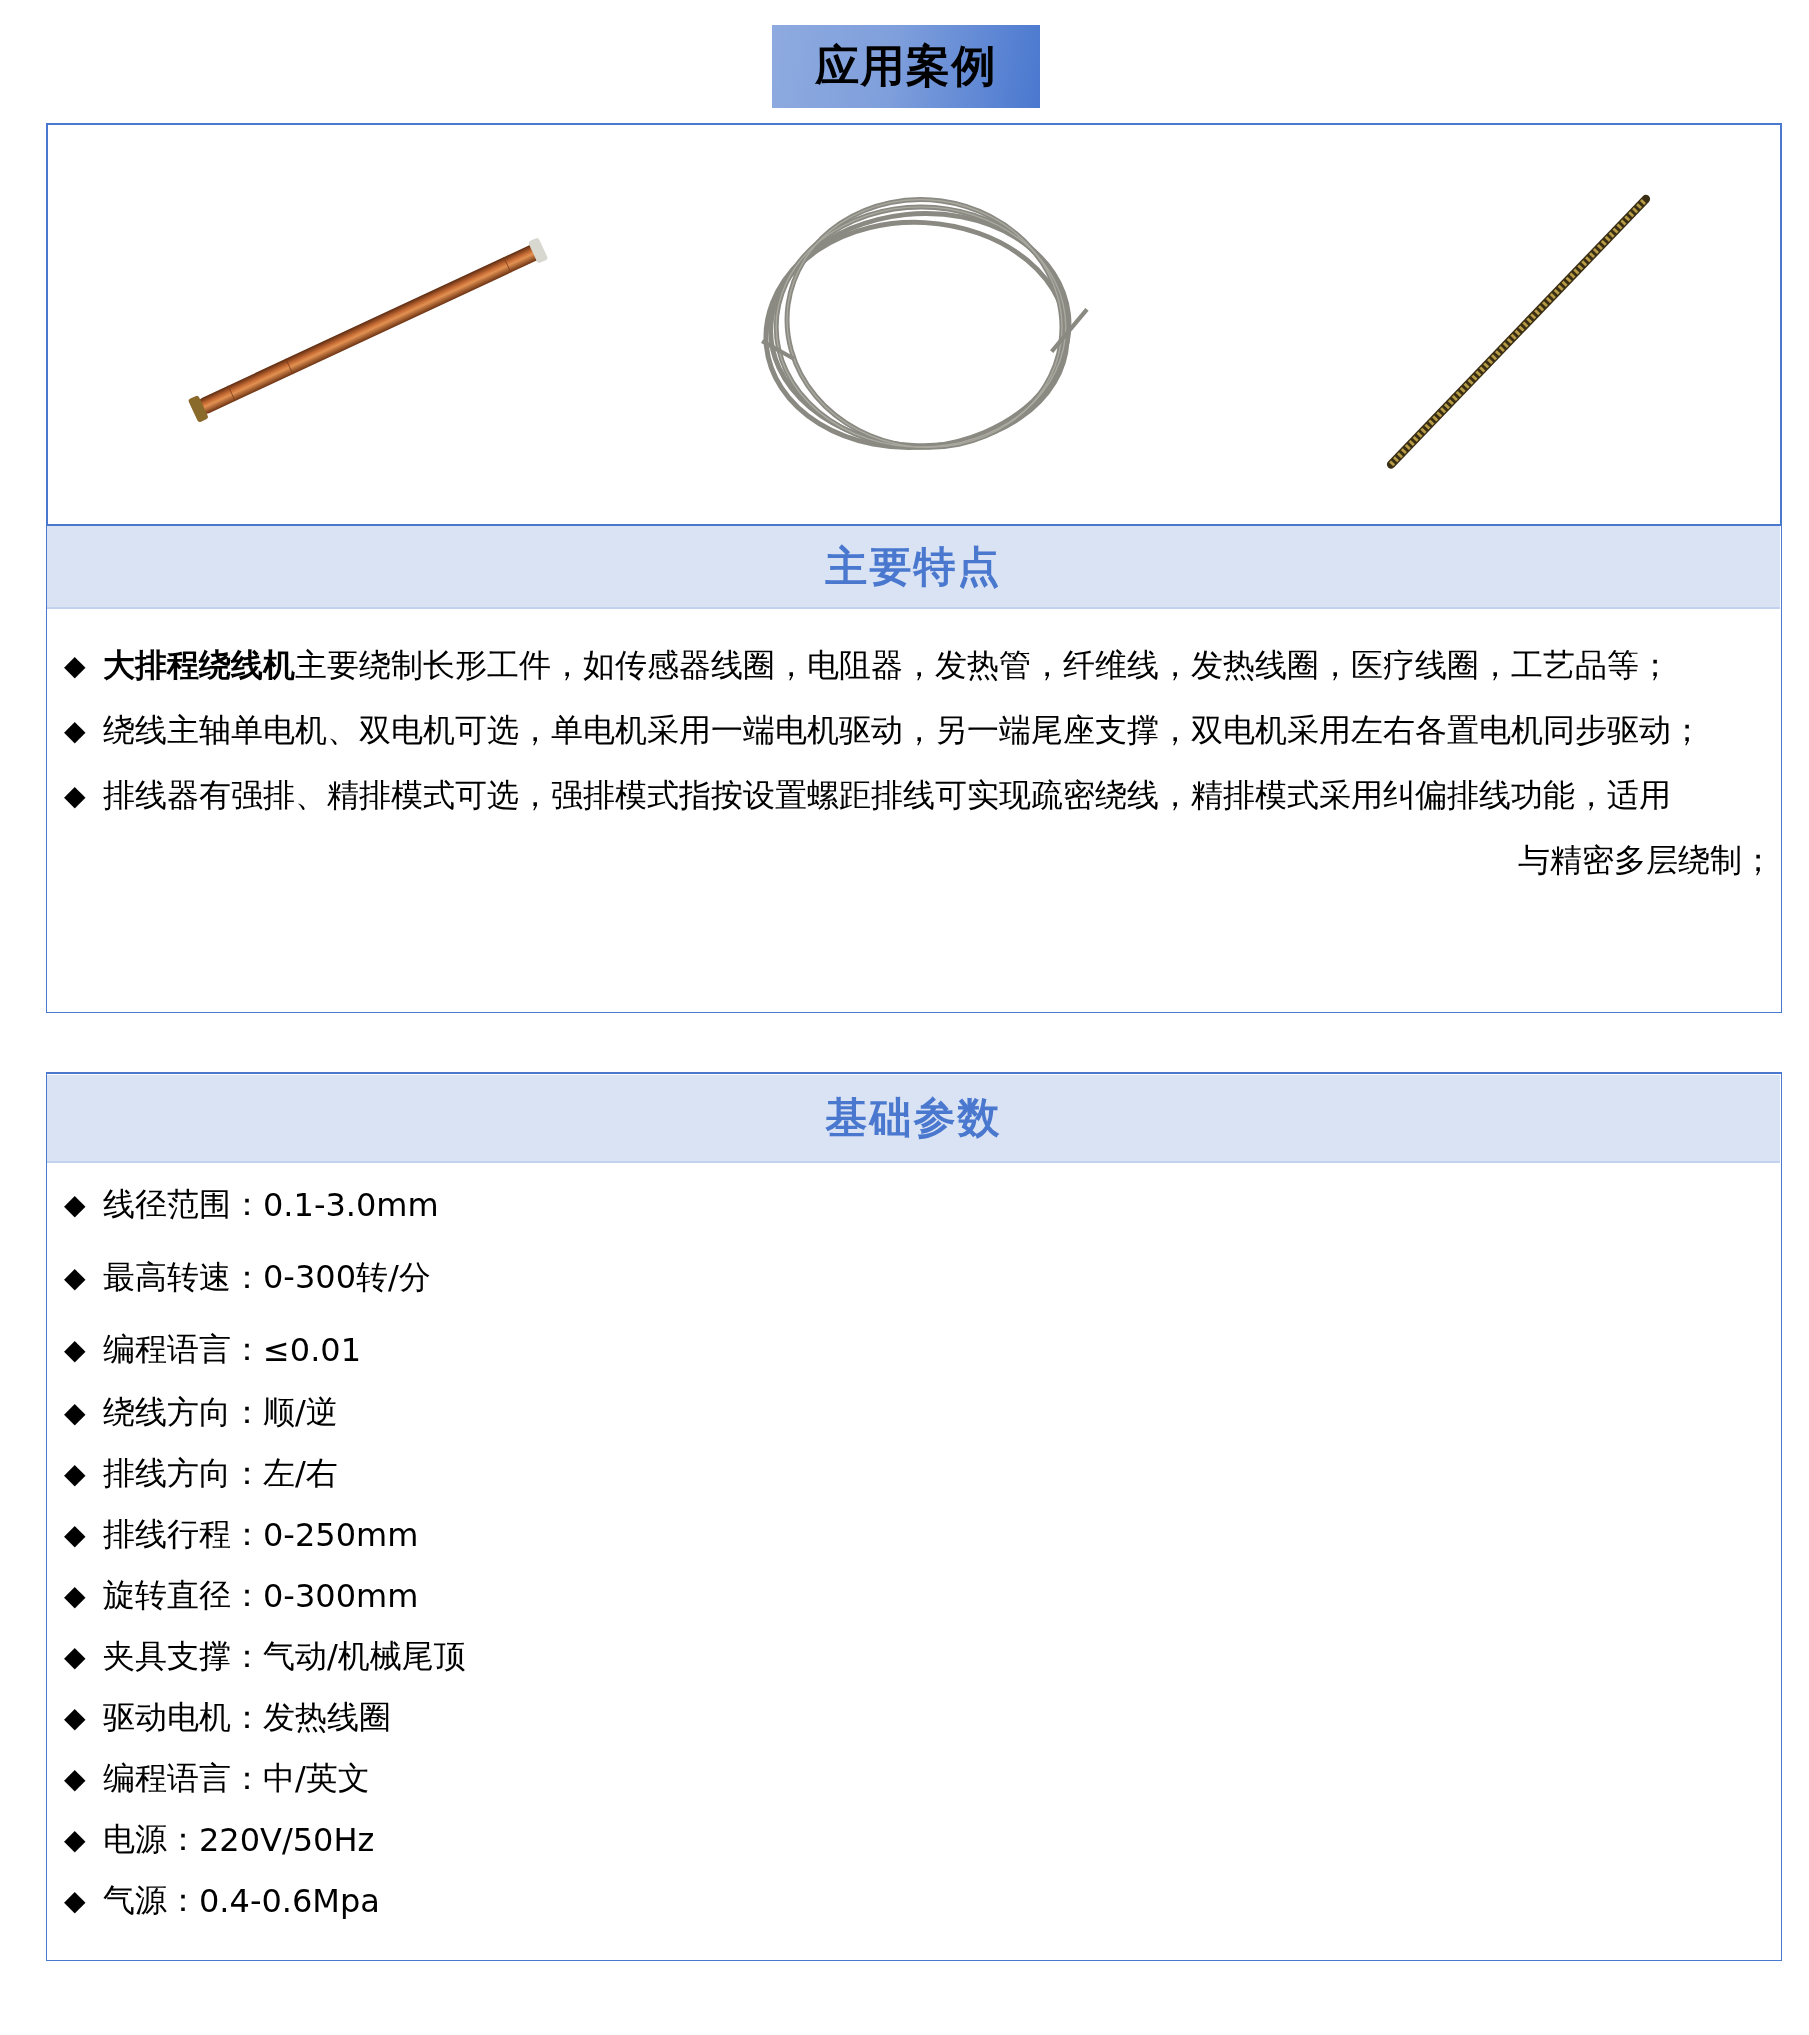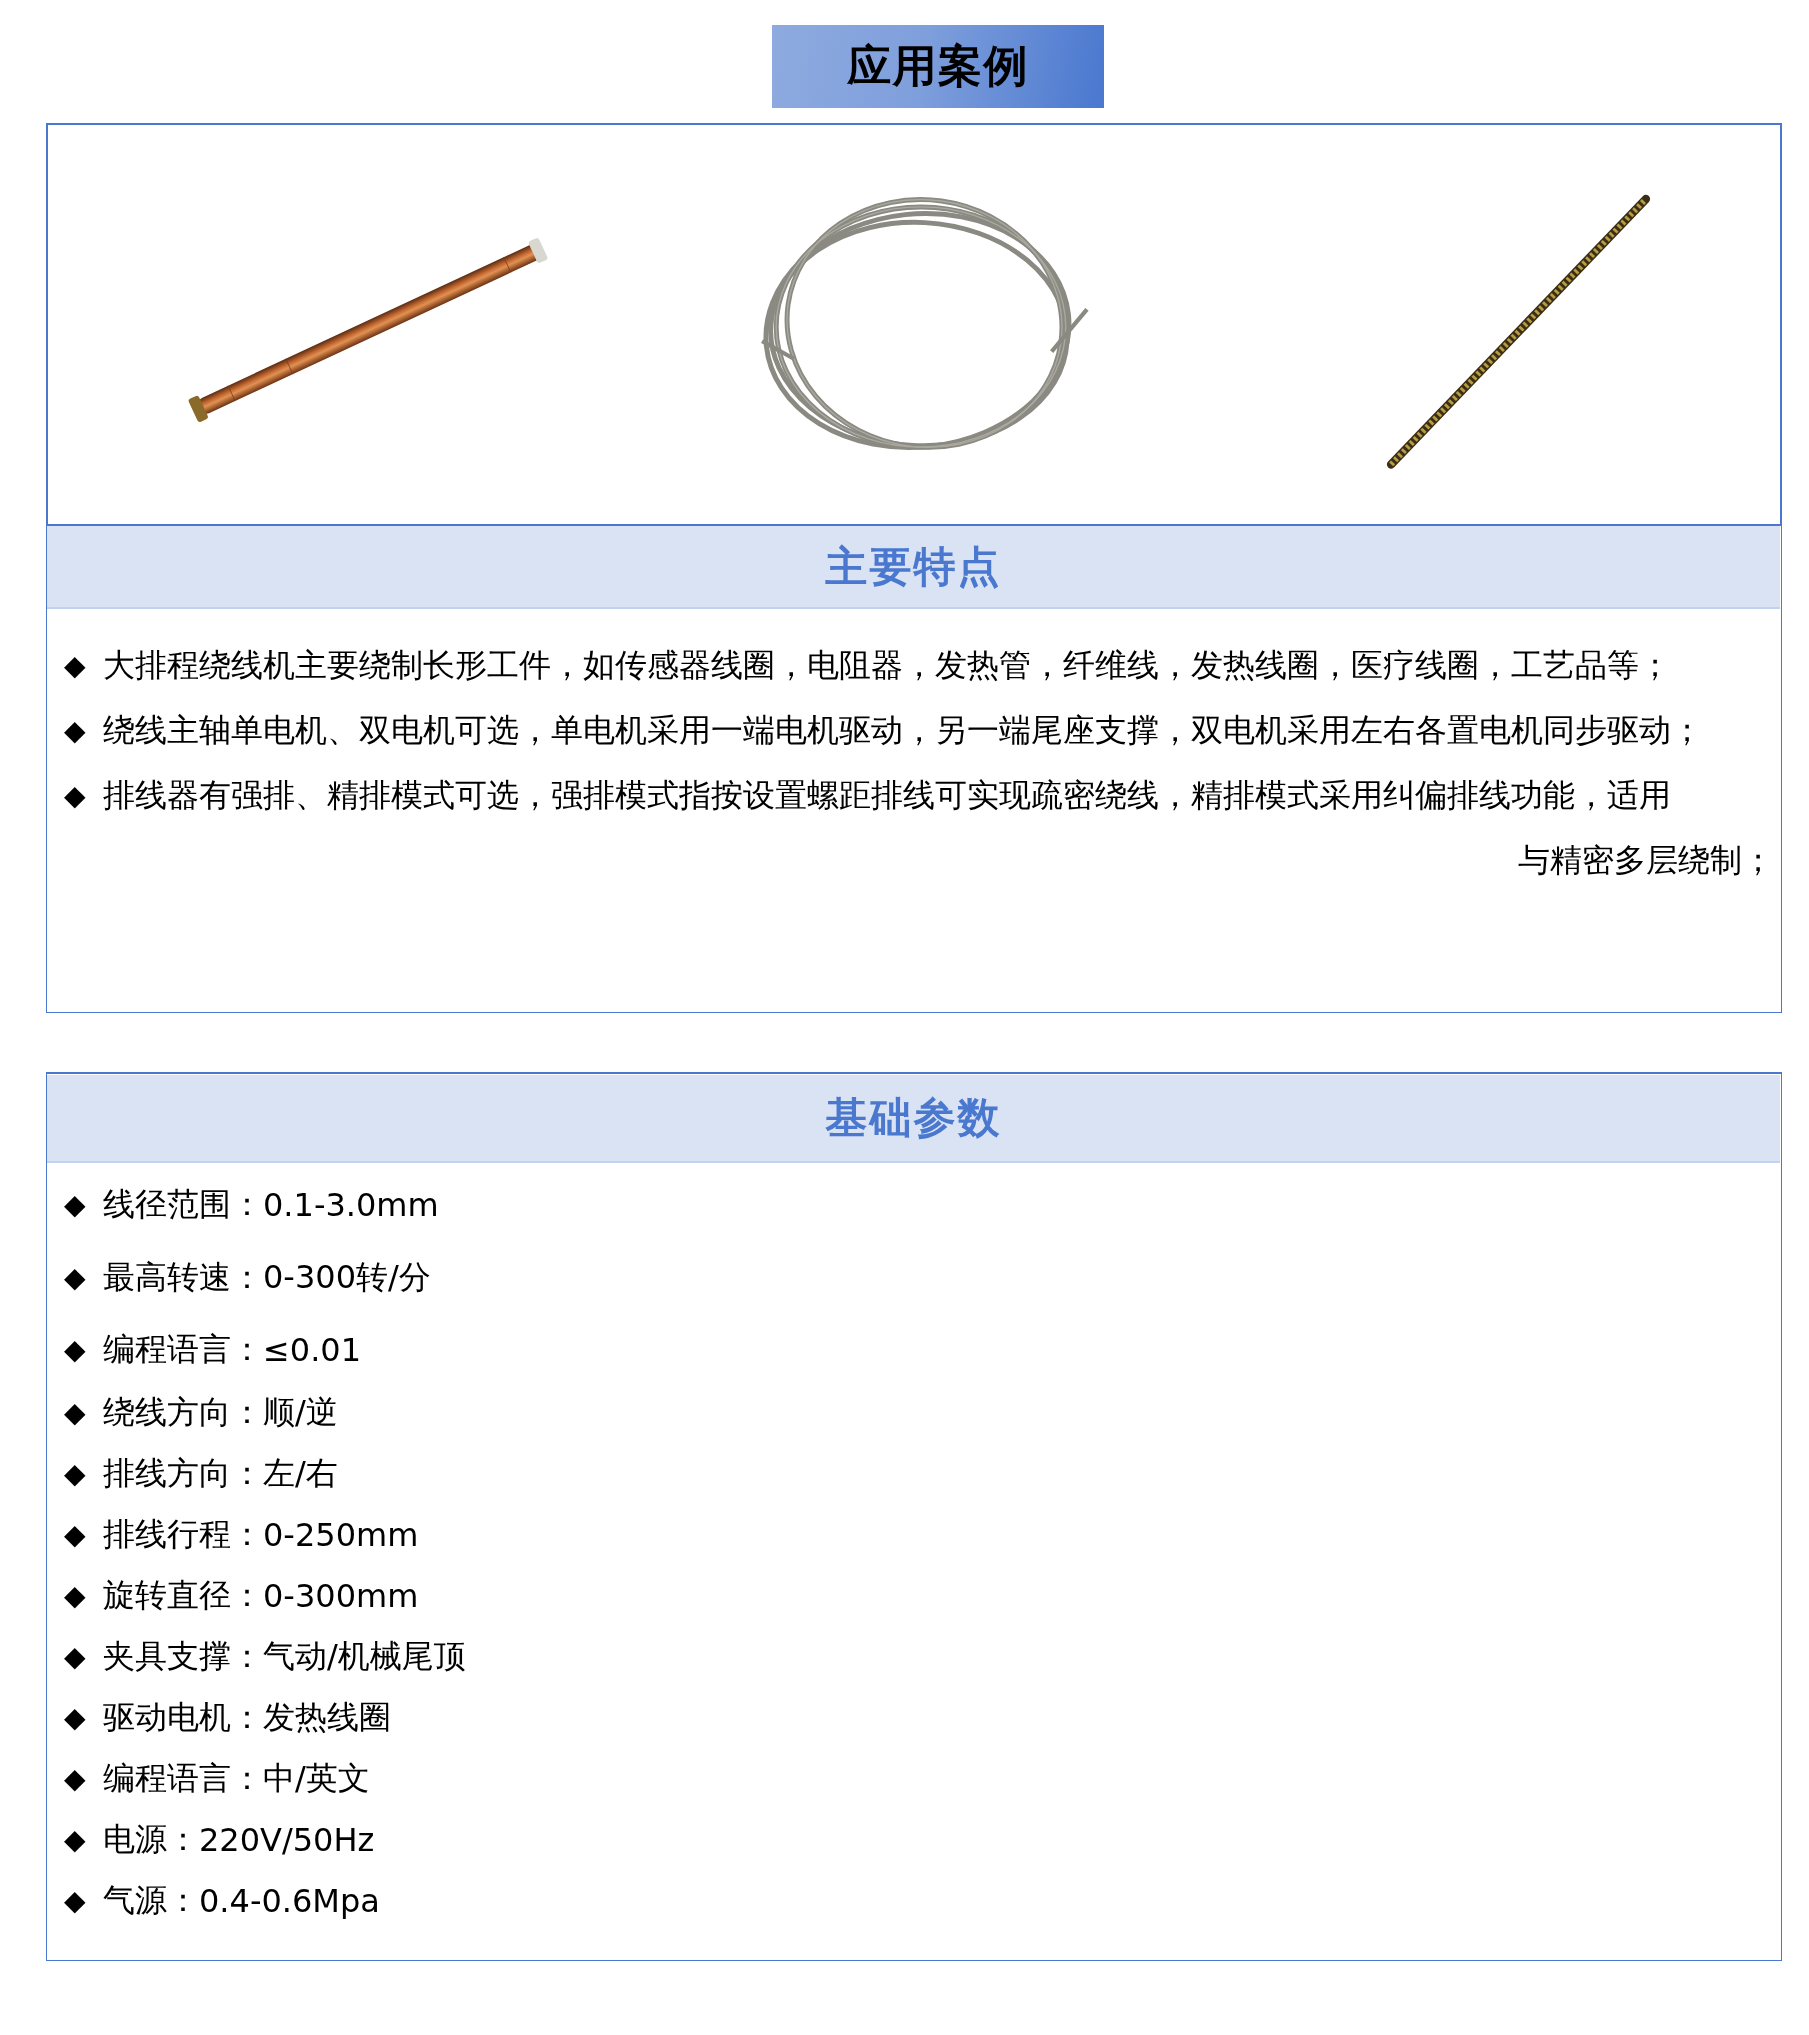--- a/index.html
+++ b/index.html
@@ -1,20 +1,20 @@
 <!DOCTYPE html>
 <html style="font-size:11.3px"><head>
 <meta charset="utf-8">
 <style>
   * { box-sizing: border-box; margin: 0; padding: 0; }
   html, body { width: 1809px; height: 2035px; background: #ffffff; overflow: hidden; }
   body { position: relative; font-family: "DejaVu Sans", "Liberation Sans", sans-serif; color: #000; }
 
   .banner {
-    position: absolute; left: 772px; top: 25px; width: 332px; height: 83px;
+    position: absolute; left: 772px; top: 25px; width: 268px; height: 83px;
     background: linear-gradient(100deg, #8eaadf 0%, #7f9fdc 45%, #4a78cf 100%);
     display: flex; align-items: center; justify-content: center;
   }
   .banner-title { font-size: 44px; font-weight: bold; color: #000; letter-spacing: 1.4px; }
 
   .frame-top {
     position: absolute; left: 46px; top: 123px; width: 1736px; height: 890px;
     border: 1.4px solid #4a78cf;
   }
   .image-panel {
@@ -28,21 +28,21 @@
     border-bottom: 2.1px solid #c3d2ee;
     display: flex; align-items: center; justify-content: center;
   }
   .band-title { font-size: 42px; font-weight: bold; color: #4a78cf; letter-spacing: 2.1px; }
 
   .features {
     position: absolute; left: 64px; top: 633px; width: 1710px;
   }
   .feature-row { display: flex; font-size: 32px; line-height: 65px; white-space: nowrap; }
   .bullet { width: 39px; flex: 0 0 39px; font-size: 28px; }
-  .feature-row .bold { font-weight: normal; }
+  .feature-row .bold { font-weight: bold; }
   .continuation { padding-left: 39px; font-size: 32px; line-height: 65px; text-align: right; }
 
   .params-frame {
     position: absolute; left: 46px; top: 1072px; width: 1736px; height: 889px;
     border: 1.4px solid #4a78cf; border-top-width: 2.8px;
   }
   .param-row {
     position: absolute; left: 64px; display: flex; align-items: center;
     font-size: 32px; height: 57px; white-space: nowrap;
   }

